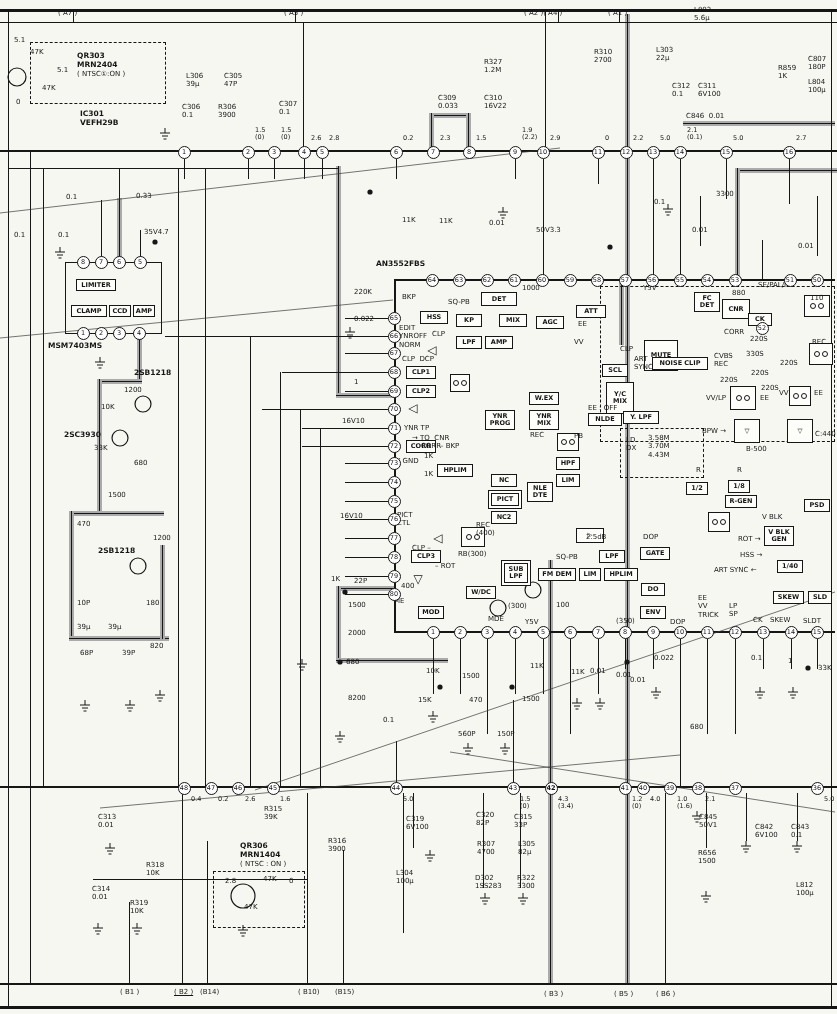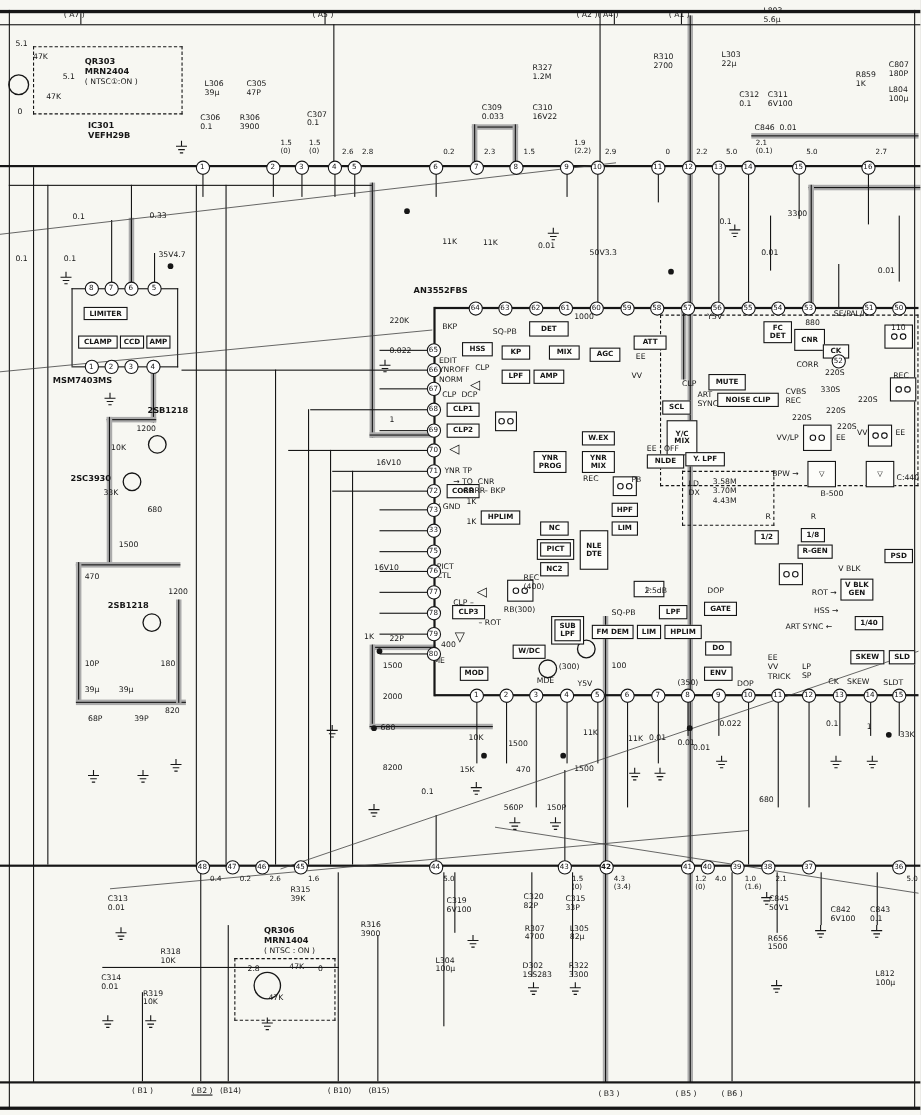--- a/index.html
+++ b/index.html
@@ -234,33 +234,33 @@
     <div class="blk" style="left: 406px; top: 385px; width: 30px; height: 13px;">CLP2</div>
     <div class="blk" style="left: 529px; top: 392px; width: 30px; height: 13px;">W.EX</div>
     <div class="blk" style="left: 485px; top: 410px; width: 30px; height: 20px;">YNR
 PROG</div>
     <div class="blk" style="left: 529px; top: 410px; width: 30px; height: 20px;">YNR
 MIX</div>
     <div class="blk" style="left: 602px; top: 364px; width: 26px; height: 13px;">SCL</div>
     <div class="blk" style="left: 606px; top: 382px; width: 28px; height: 32px;">Y/C
 MIX</div>
     <div class="blk" style="left: 588px; top: 413px; width: 34px; height: 13px;">NLDE</div>
-    <div class="blk" style="left: 644px; top: 340px; width: 34px; height: 15px;">MUTE</div>
+    <div class="blk" style="left: 644px; top: 340px; width: 34px; height: 31px;">MUTE</div>
     <div class="blk" style="left: 652px; top: 357px; width: 56px; height: 13px;">NOISE CLIP</div>
     <div class="blk" style="left: 694px; top: 292px; width: 26px; height: 20px;">FC
 DET</div>
     <div class="blk" style="left: 722px; top: 299px; width: 28px; height: 20px;">CNR</div>
     <div class="blk" style="left: 748px; top: 313px; width: 24px; height: 13px;">CK</div>
     <div class="blk" style="left: 623px; top: 411px; width: 36px; height: 13px;">Y. LPF</div>
     <div class="blk" style="left: 406px; top: 440px; width: 30px; height: 13px;">CORR</div>
     <div class="blk" style="left: 437px; top: 464px; width: 36px; height: 13px;">HPLIM</div>
     <div class="blk" style="left: 491px; top: 474px; width: 26px; height: 13px;">NC</div>
     <div class="blk dbl" style="left: 491px; top: 493px; width: 28px; height: 13px;">PICT</div>
     <div class="blk" style="left: 491px; top: 511px; width: 26px; height: 13px;">NC2</div>
-    <div class="blk" style="left: 527px; top: 482px; width: 26px; height: 36px;">NLE
+    <div class="blk" style="left: 527px; top: 482px; width: 26px; height: 20px;">NLE
 DTE</div>
     <div class="blk" style="left: 556px; top: 457px; width: 24px; height: 13px;">HPF</div>
     <div class="blk" style="left: 556px; top: 474px; width: 24px; height: 13px;">LIM</div>
     <div class="blk" style="left: 411px; top: 550px; width: 30px; height: 13px;">CLP3</div>
     <div class="blk" style="left: 466px; top: 586px; width: 30px; height: 13px;">W/DC</div>
     <div class="blk" style="left: 418px; top: 606px; width: 26px; height: 13px;">MOD</div>
     <div class="blk dbl" style="left: 504px; top: 563px; width: 24px; height: 20px;">SUB
 LPF</div>
     <div class="blk" style="left: 538px; top: 568px; width: 38px; height: 13px;">FM DEM</div>
     <div class="blk" style="left: 579px; top: 568px; width: 22px; height: 13px;">LIM</div>
@@ -378,21 +378,21 @@
     <div class="pin" style="left: 810.5px; top: 273.5px;">50</div>
     <div class="pin" style="left: 387.5px; top: 311.5px;">65</div>
     <div class="pin" style="left: 387.5px; top: 329.5px;">66</div>
     <div class="pin" style="left: 387.5px; top: 346.5px;">67</div>
     <div class="pin" style="left: 387.5px; top: 365.5px;">68</div>
     <div class="pin" style="left: 387.5px; top: 384.5px;">69</div>
     <div class="pin" style="left: 387.5px; top: 402.5px;">70</div>
     <div class="pin" style="left: 387.5px; top: 421.5px;">71</div>
     <div class="pin" style="left: 387.5px; top: 439.5px;">72</div>
     <div class="pin" style="left: 387.5px; top: 456.5px;">73</div>
-    <div class="pin" style="left: 387.5px; top: 475.5px;">33</div>
+    <div class="pin" style="left: 387.5px; top: 475.5px;">74</div>
     <div class="pin" style="left: 387.5px; top: 494.5px;">75</div>
     <div class="pin" style="left: 387.5px; top: 512.5px;">76</div>
     <div class="pin" style="left: 387.5px; top: 531.5px;">77</div>
     <div class="pin" style="left: 387.5px; top: 550.5px;">78</div>
     <div class="pin" style="left: 387.5px; top: 569.5px;">79</div>
     <div class="pin" style="left: 387.5px; top: 587.5px;">80</div>
     <div class="pin" style="left: 426.5px; top: 625.5px;">1</div>
     <div class="pin" style="left: 453.5px; top: 625.5px;">2</div>
     <div class="pin" style="left: 480.5px; top: 625.5px;">3</div>
     <div class="pin" style="left: 508.5px; top: 625.5px;">4</div>

